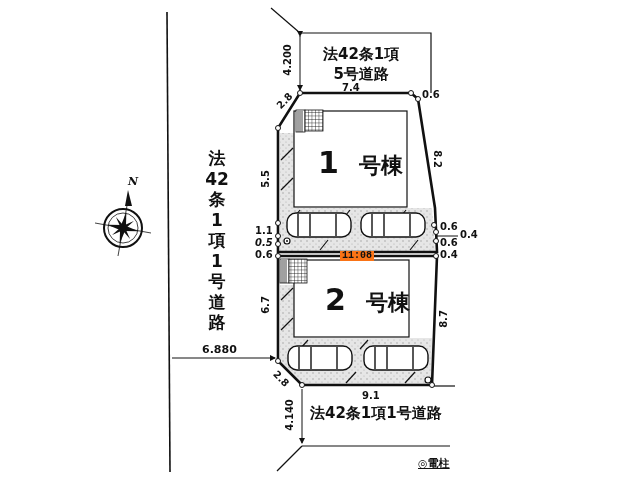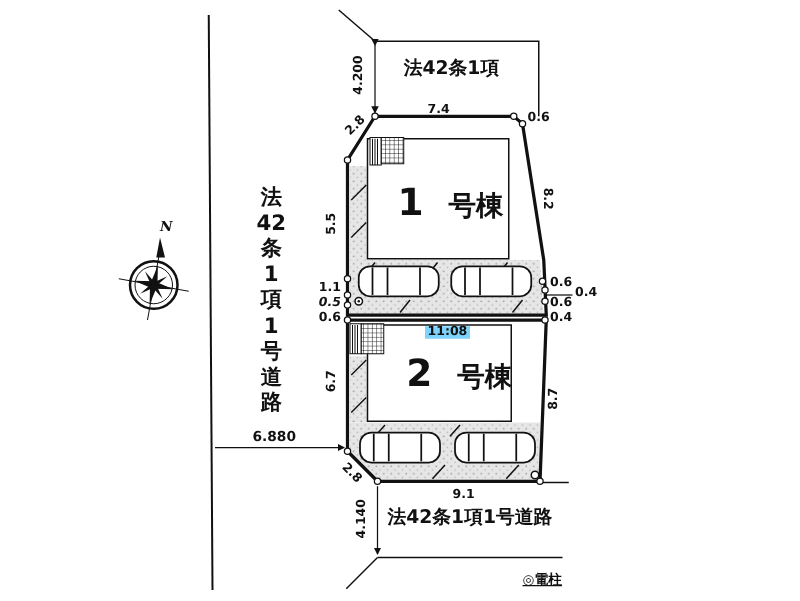--- a/index.html
+++ b/index.html
@@ -129,20 +129,21 @@
     <polygon points="0,-16 3,0 0,16 -3,0" fill="#111" transform="rotate(12)"></polygon>
     <polygon points="-16,0 0,3 16,0 0,-3" fill="#111" transform="rotate(12)"></polygon>
     <polygon points="0,-13 2,0 0,13 -2,0" fill="#111" transform="rotate(57)"></polygon>
     <polygon points="0,-13 2,0 0,13 -2,0" fill="#111" transform="rotate(-33)"></polygon>
     <polygon points="5,-38 9,-22 2,-22" fill="#111"></polygon>
   </g>
 </svg>
 
 <div class="lbl" style="left:323px;top:44px;font-size:15px;text-align:center;line-height:20px;">
   <div>法42条1項</div>
+  <div>5号道路</div>
 </div>
 
 <div class="vroad">
   <span>法</span>
   <span>42</span>
   <span>条</span>
   <span>1</span>
   <span>項</span>
   <span>1</span>
   <span>号</span>
@@ -168,21 +169,21 @@
 <div class="lbl dim rot" style="left:257px;top:174px;transform:rotate(-90deg);">5.5</div>
 <div class="lbl dim rot" style="left:428px;top:154px;transform:rotate(90deg);">8.2</div>
 
 <div class="lbl dim" style="left:255px;top:226px;">1.1</div>
 <div class="lbl dim" style="left:255px;top:238px;font-style:italic;">0.5</div>
 <div class="lbl dim" style="left:255px;top:250px;">0.6</div>
 <div class="lbl dim" style="left:440px;top:222px;">0.6</div>
 <div class="lbl dim" style="left:460px;top:230px;">0.4</div>
 <div class="lbl dim" style="left:440px;top:238px;">0.6</div>
 <div class="lbl dim" style="left:440px;top:250px;">0.4</div>
-<div class="lbl dim" style="left:340px;top:261px;background:#7dd3fc;padding:0 2px;">11:08</div>
+<div class="lbl dim" style="left:340px;top:251px;background:#f97316;padding:0 2px;font-family:Liberation Mono, monospace;">11:08</div>
 
 <div class="lbl dim rot" style="left:257px;top:300px;transform:rotate(-90deg);">6.7</div>
 <div class="lbl dim rot" style="left:435px;top:314px;transform:rotate(-90deg);">8.7</div>
 <div class="lbl dim" style="left:202px;top:344px;font-size:11px;">6.880</div>
 <div class="lbl dim rot" style="left:272px;top:374px;transform:rotate(45deg);">2.8</div>
 <div class="lbl dim" style="left:362px;top:391px;">9.1</div>
 <div class="lbl dim rot" style="left:274px;top:410px;transform:rotate(-90deg);">4.140</div>
 
 <div class="lbl" style="left:418px;top:458px;font-size:11px;text-decoration:underline;">◎電柱</div>
 

